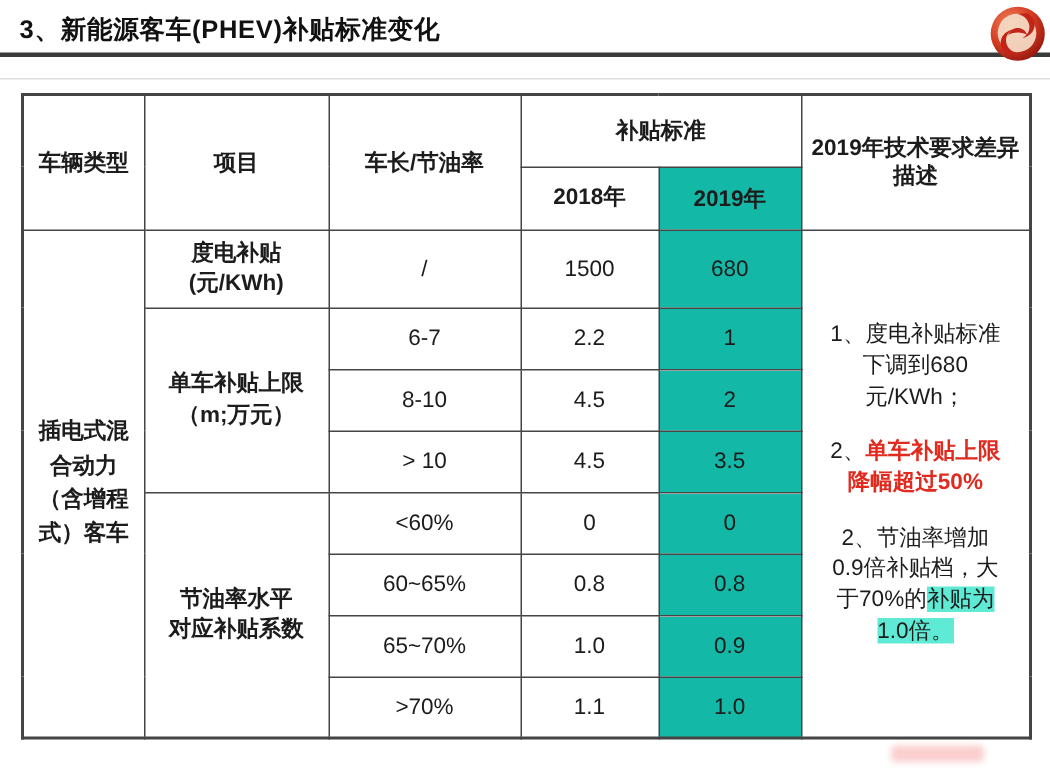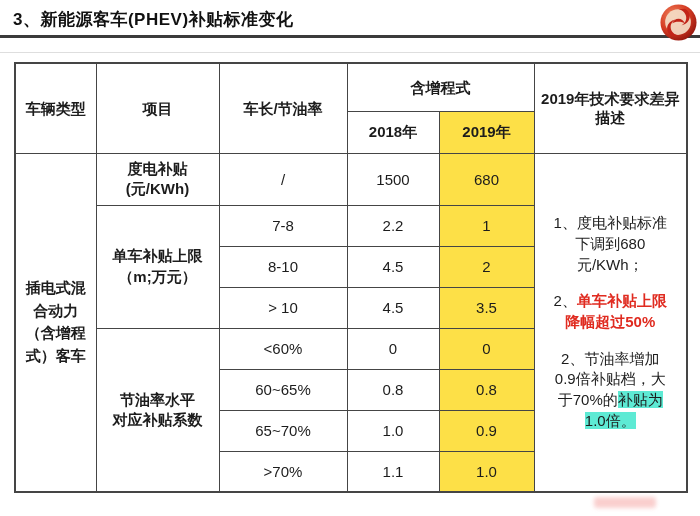--- a/index.html
+++ b/index.html
@@ -18,21 +18,21 @@
     position:absolute;left:14px;top:62px;width:672px;height:430px;
     border-collapse:collapse;table-layout:fixed;
     border:2px solid #454545;
   }
   table.grid td{
     border:1px solid #454545;text-align:center;vertical-align:middle;
     font-size:15px;color:#1c1c1c;padding:2px 3px;overflow:hidden;
   }
   tr.hr1{height:48px;} tr.hr2{height:42px;} tr.r1{height:52px;} tr.rb{height:41px;}
   .hd{font-weight:bold;line-height:1.3;}
-  .gold{background:#fde047;}
+  .gold{background:#14b8a6;}
   .y2019hd{color:#7A2B0C;font-weight:bold;}
   .goldval{color:#9E3A12;font-size:16px;}
   .num{font-size:16px;}
   .vtype{font-weight:bold;line-height:1.5;font-size:15px;}
   .item{font-weight:bold;line-height:1.35;margin-left:40px;}
   .notes{
     text-align:left;vertical-align:middle;padding:4px 5px 4px 6px;
     font-size:15px;line-height:1.38;letter-spacing:0;
   }
   .notes p{margin:16px;}
@@ -75,21 +75,21 @@
       <col style="width:92px">
         <col style="width:95px">
         <col style="width:153px">
     </colgroup>
 
     <tbody>
         <tr class="hr1">
       <td rowspan="2" class="hd">车辆类型</td>
       <td rowspan="2" class="hd">项目</td>
       <td rowspan="2" class="hd">车长/节油率</td>
-      <td colspan="2" class="hd">含增程式</td>
+      <td colspan="2" class="hd">补贴标准</td>
       <td rowspan="2" class="hd">2019年技术要求差异描述</td>
     </tr>
     <tr class="hr2">
       <td class="hd">2018年</td>
       <td class="gold y2019hd">2019年</td>
     </tr>
 
     <tr class="r1">
       <td rowspan="8" class="vtype">插电式混合动力（含增程式）客车</td>
       <td class="item">
@@ -104,21 +104,21 @@
         <p><span>2、</span><span class="red">单车补贴上限降幅超过50%</span></p>
         <p><span>2、节油率增加0.9倍补贴档，大于70%的</span><span class="hl">补贴为1.0倍。</span></p>
       </td>
     </tr>
 
     <tr class="rb">
       <td rowspan="3" class="item">
         <div>单车补贴上限</div>
         <div>（m;万元）</div>
       </td>
-      <td class="num">7-8</td>
+      <td class="num">6-7</td>
       <td class="num">2.2</td>
       <td class="gold goldval">1</td>
     </tr>
     <tr class="rb">
       <td class="num">8-10</td>
       <td class="num">4.5</td>
       <td class="gold goldval">2</td>
     </tr>
     <tr class="rb">
       <td class="num">&gt; 10</td>

